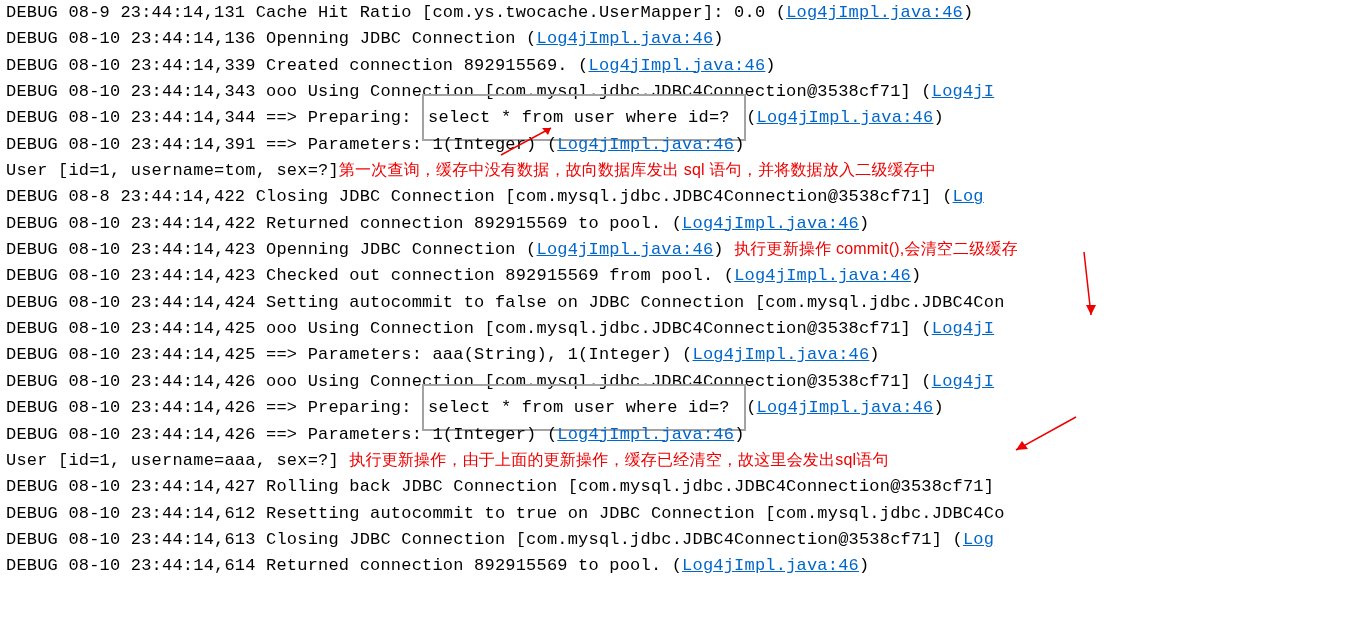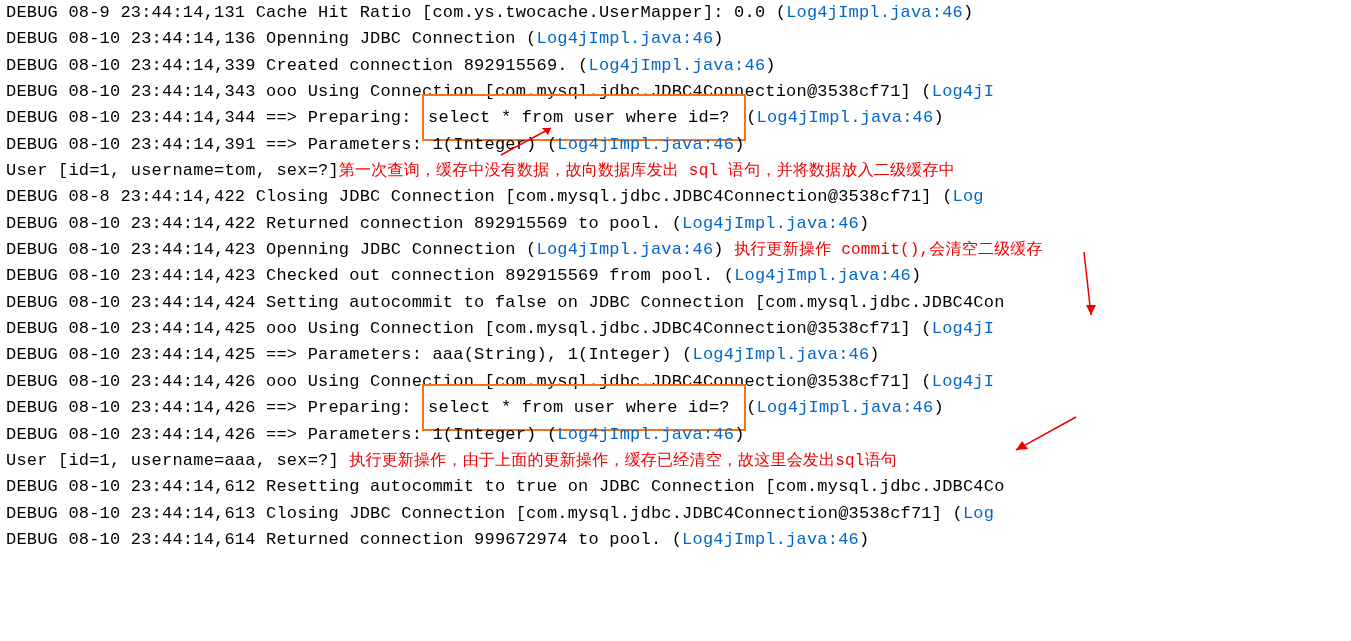--- a/index.html
+++ b/index.html
@@ -15,29 +15,30 @@
     }
     .log-container {
       padding: 0 6px;
       position: relative;
     }
     .log-line {
       position: relative;
     }
     .link {
       color: #0066cc;
+      text-decoration: underline;
       cursor: pointer;
     }
     .boxed {
-      border: 2px solid #f97316;
+      border: 2px solid #a3a3a3;
       padding: 12px 4px;
     }
     .annotation {
       color: #e00;
-      font-family: Liberation Mono, monospace;
+      font-family: Liberation Sans, sans-serif;
       font-size: 16px;
     }
     svg.arrow {
       position: absolute;
       pointer-events: none;
       z-index: 5;
     }
     svg.arrow line {
       stroke: #e00;
       stroke-width: 1.5;
@@ -130,26 +131,29 @@
     <svg class="arrow" style="left:1000px; top:-10px; width:80px; height:45px;">
       <line x1="70" y1="5" x2="10" y2="38"></line>
       <polygon points="10,38 22,37 16,29"></polygon>
     </svg>
   </div>
 
   <div class="log-line">
     <span>User [id=1, username=aaa, sex=?]  </span><span class="annotation">执行更新操作，由于上面的更新操作，缓存已经清空，故这里会发出sql语句</span>
   </div>
 
+  <div class="log-line">
+    <span>DEBUG 08-10 23:44:14,427 Rolling back JDBC Connection [com.mysql.jdbc.JDBC4Connection@3538cf71]</span>
+  </div>
 
   <div class="log-line">
     <span>DEBUG 08-10 23:44:14,612 Resetting autocommit to true on JDBC Connection [com.mysql.jdbc.JDBC4Co</span>
   </div>
 
   <div class="log-line">
     <span>DEBUG 08-10 23:44:14,613 Closing JDBC Connection [com.mysql.jdbc.JDBC4Connection@3538cf71]  (</span><span class="link">Log</span>
   </div>
 
   <div class="log-line">
-    <span>DEBUG 08-10 23:44:14,614 Returned connection 999672974 to pool.  (</span><span class="link">Log4jImpl.java:46</span><span>)</span>
+    <span>DEBUG 08-10 23:44:14,614 Returned connection 892915569 to pool.  (</span><span class="link">Log4jImpl.java:46</span><span>)</span>
   </div>
 
 </div>
 
 </body></html>

